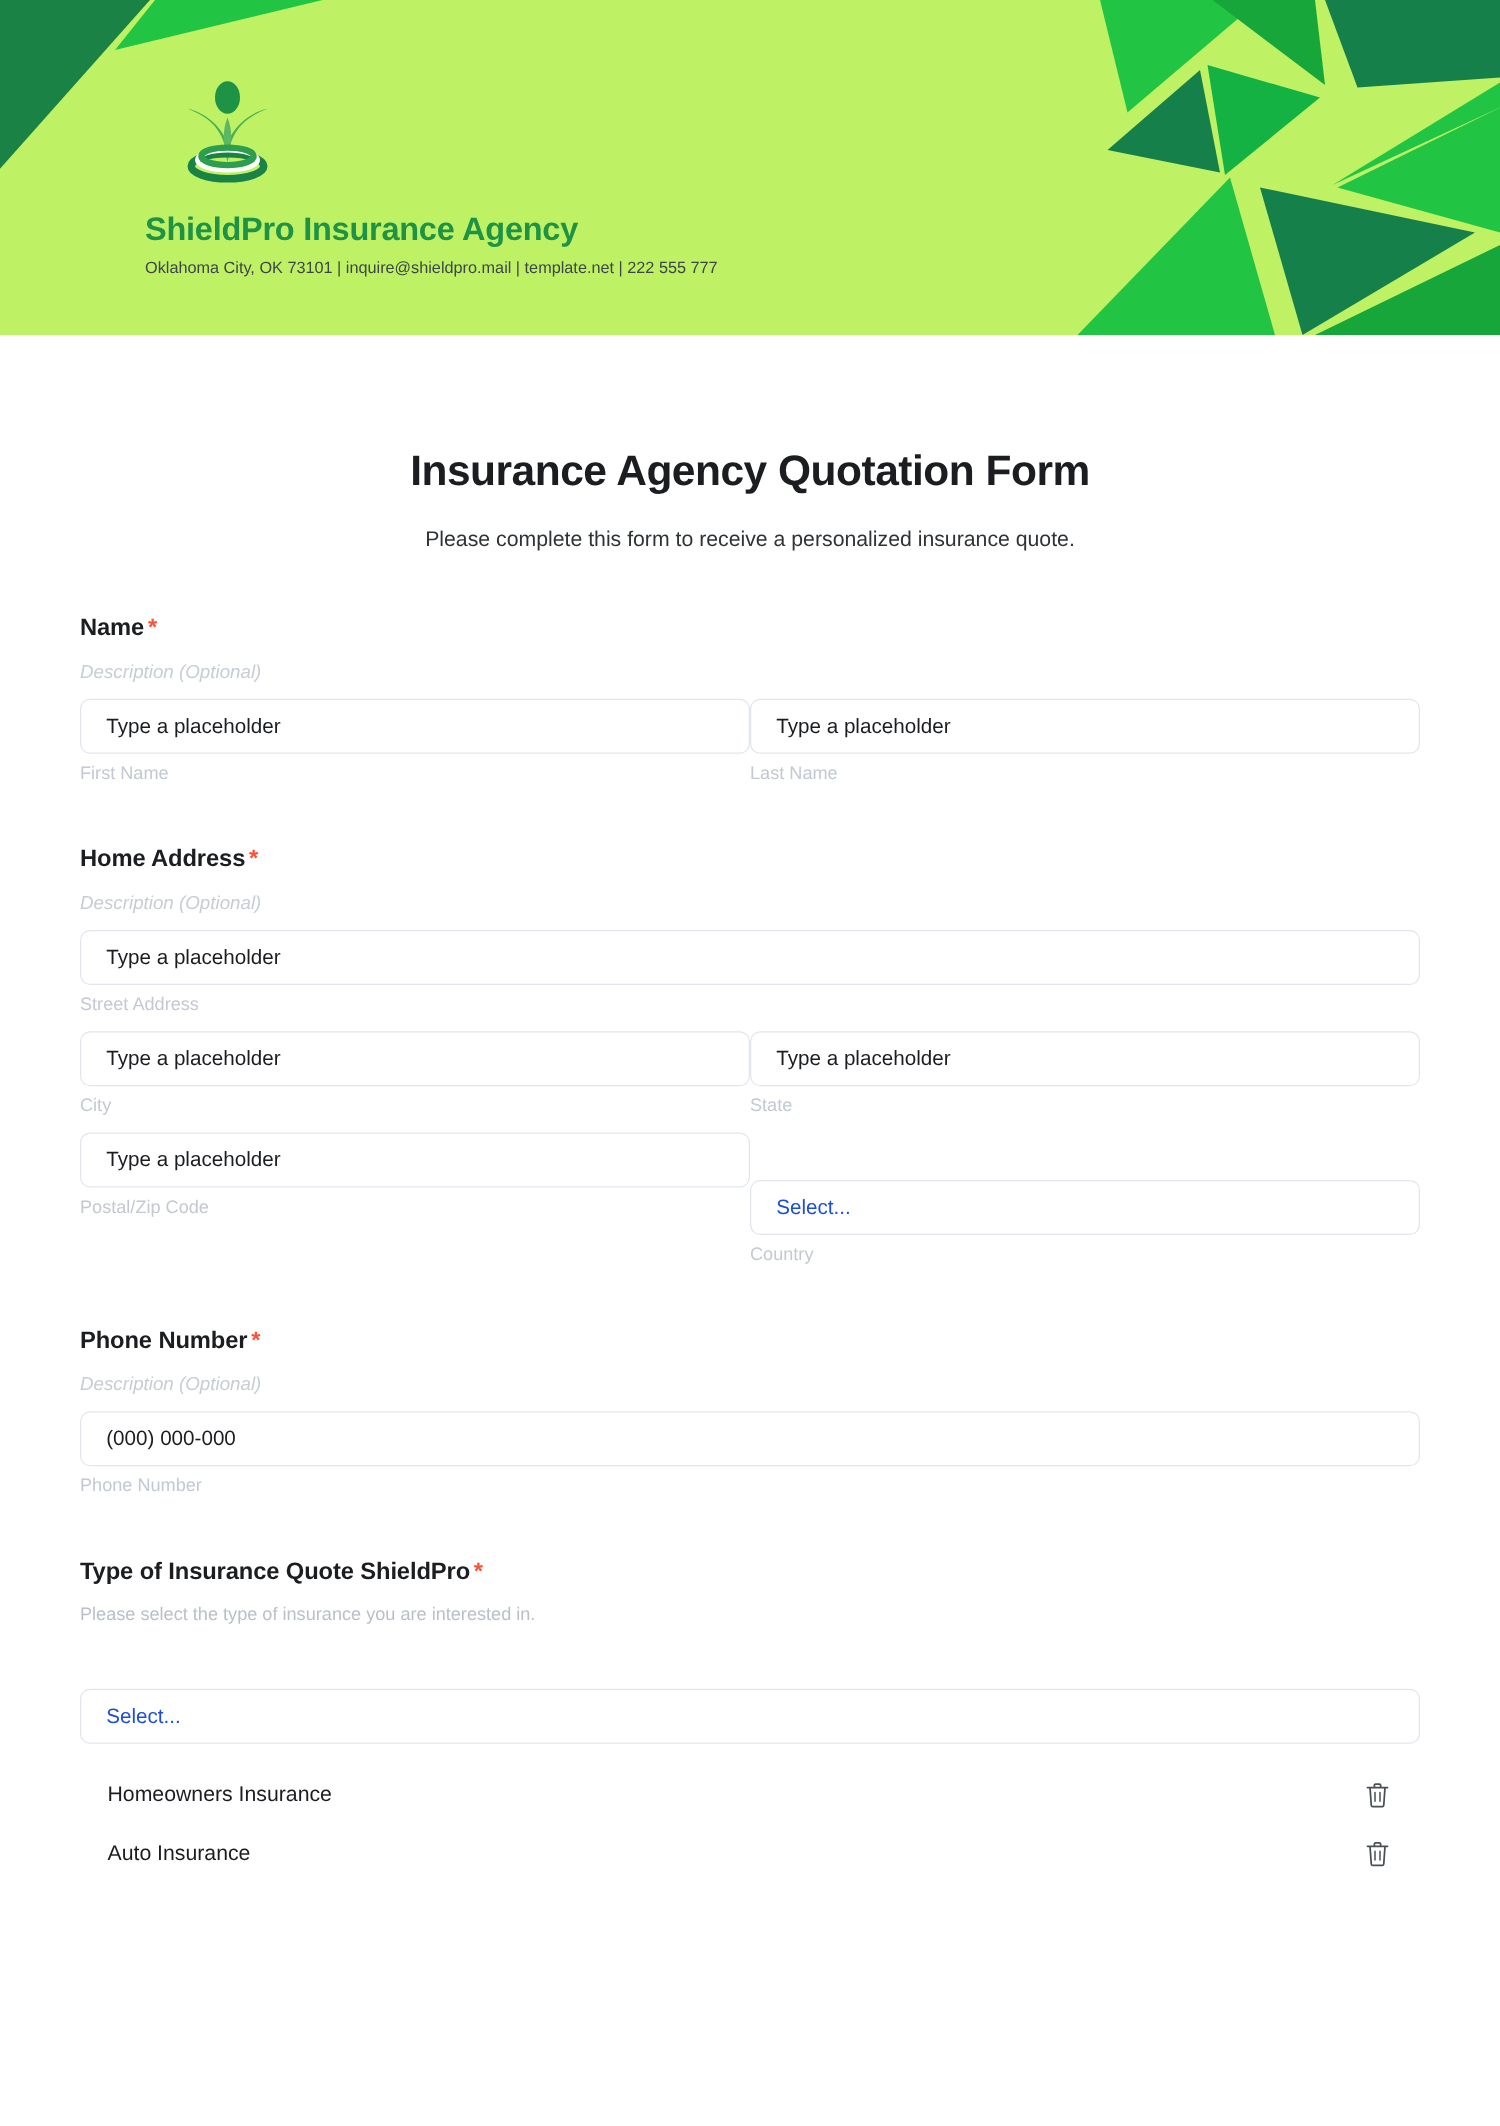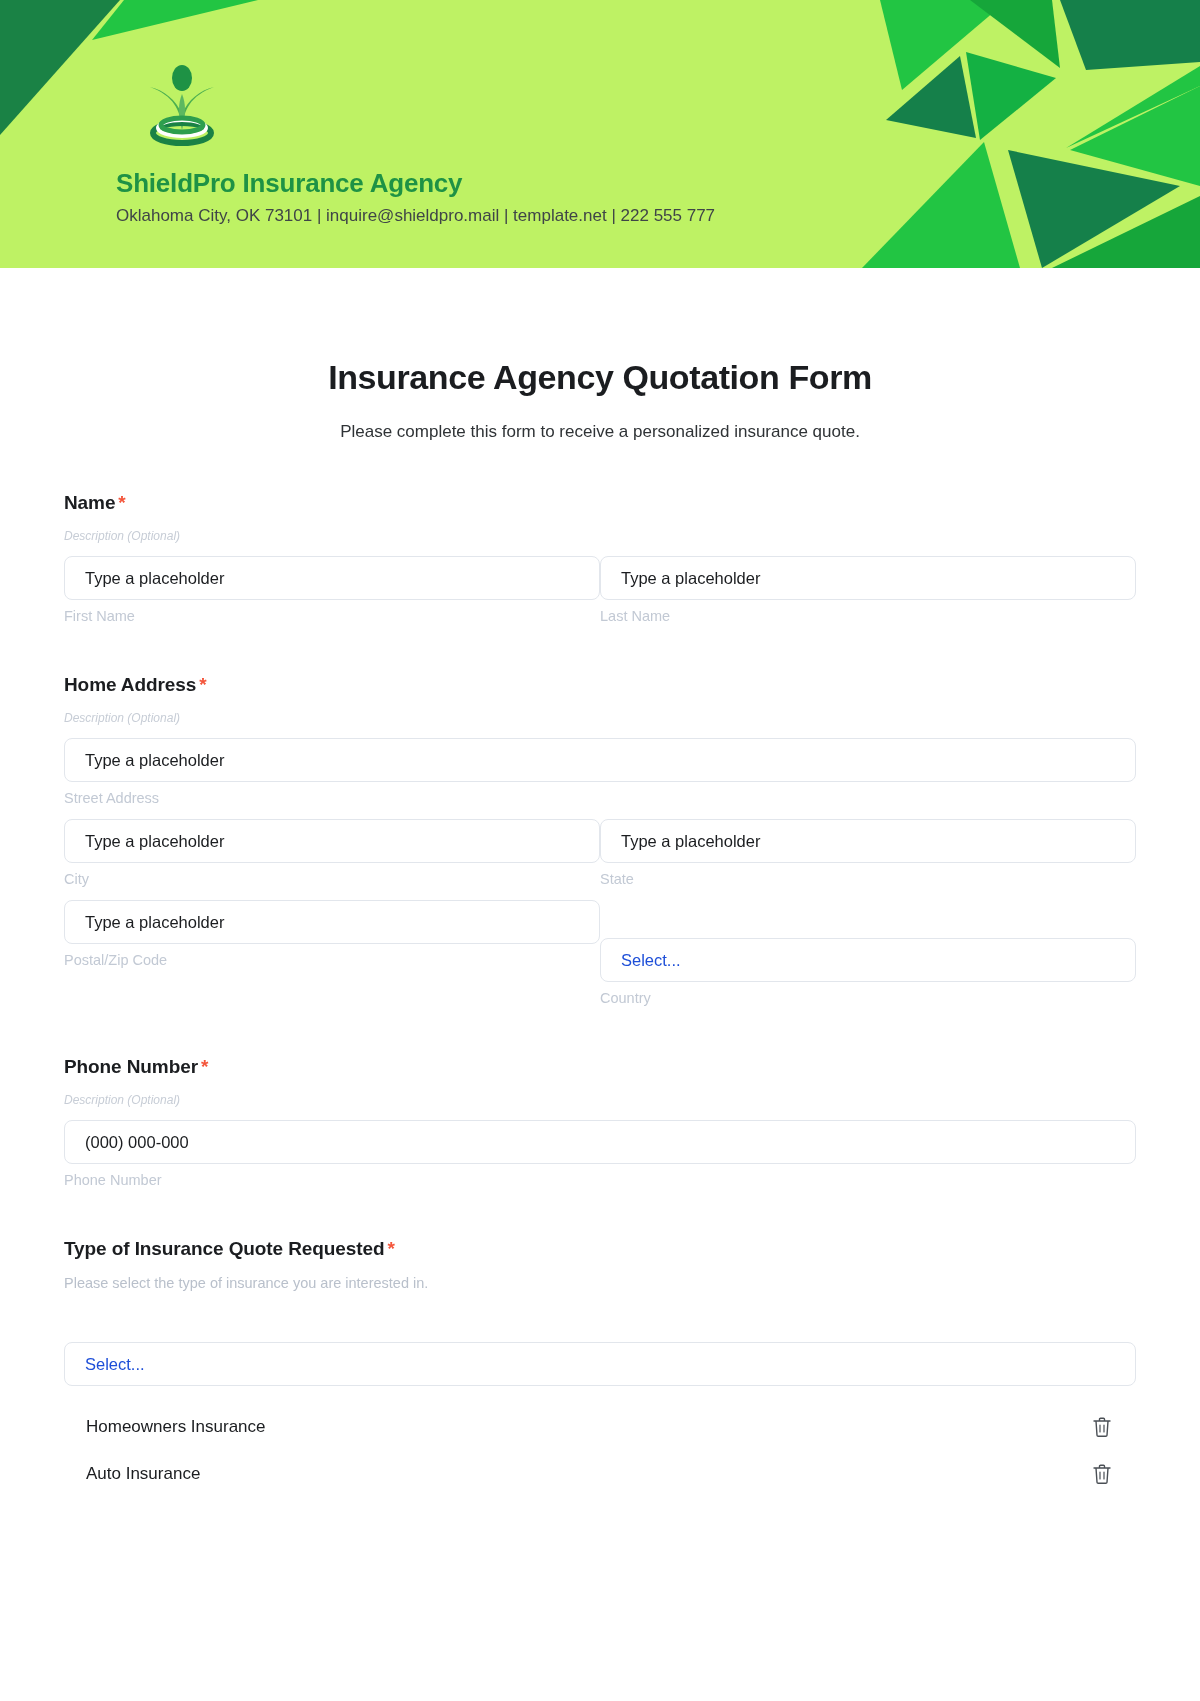--- a/index.html
+++ b/index.html
@@ -49,21 +49,21 @@
     margin-top: 18px;
     font-size: 26px;
     font-weight: bold;
     color: #1e9245;
     letter-spacing: -0.2px;
     white-space: nowrap;
   }
 
   .brand-contact {
     margin-top: 7px;
-    font-size: 17px;
+    font-size: 13px;
     color: #3f4547;
     white-space: nowrap;
   }
 
   
   .body-wrap {
     position: relative;
     padding: 0 64px;
   }
 
@@ -93,21 +93,21 @@
   }
   .req-star {
     color: #f4563c;
     font-weight: bold;
     margin-left: 3px;
     font-size: 19px;
   }
 
   .field-desc {
     margin-top: 15px;
-    font-size: 12px;
+    font-size: 15px;
     font-style: italic;
     color: #c7cdd6;
   }
   .field-desc.plain {
     font-style: normal;
     color: #b9c0cb;
     font-size: 14.5px;
   }
 
   .input-row {
@@ -260,21 +260,21 @@
       <div class="input-row">
         <div class="input-col">
           <div class="text-input">(000) 000-000</div>
           <div class="sub-label">Phone Number</div>
         </div>
       </div>
     </div>
 
     <div class="field-block">
       <div class="field-label">
-        <span>Type of Insurance Quote Requested</span><span class="req-star">*</span>
+        <span>Type of Insurance Quote ShieldPro</span><span class="req-star">*</span>
       </div>
       <div class="field-desc plain">Please select the type of insurance you are interested in.</div>
       <div class="input-row">
         <div class="input-col">
           <div class="text-input placeholder-dim">Select...</div>
         </div>
       </div>
 
       <div class="option-list">
         <div class="option-item">

